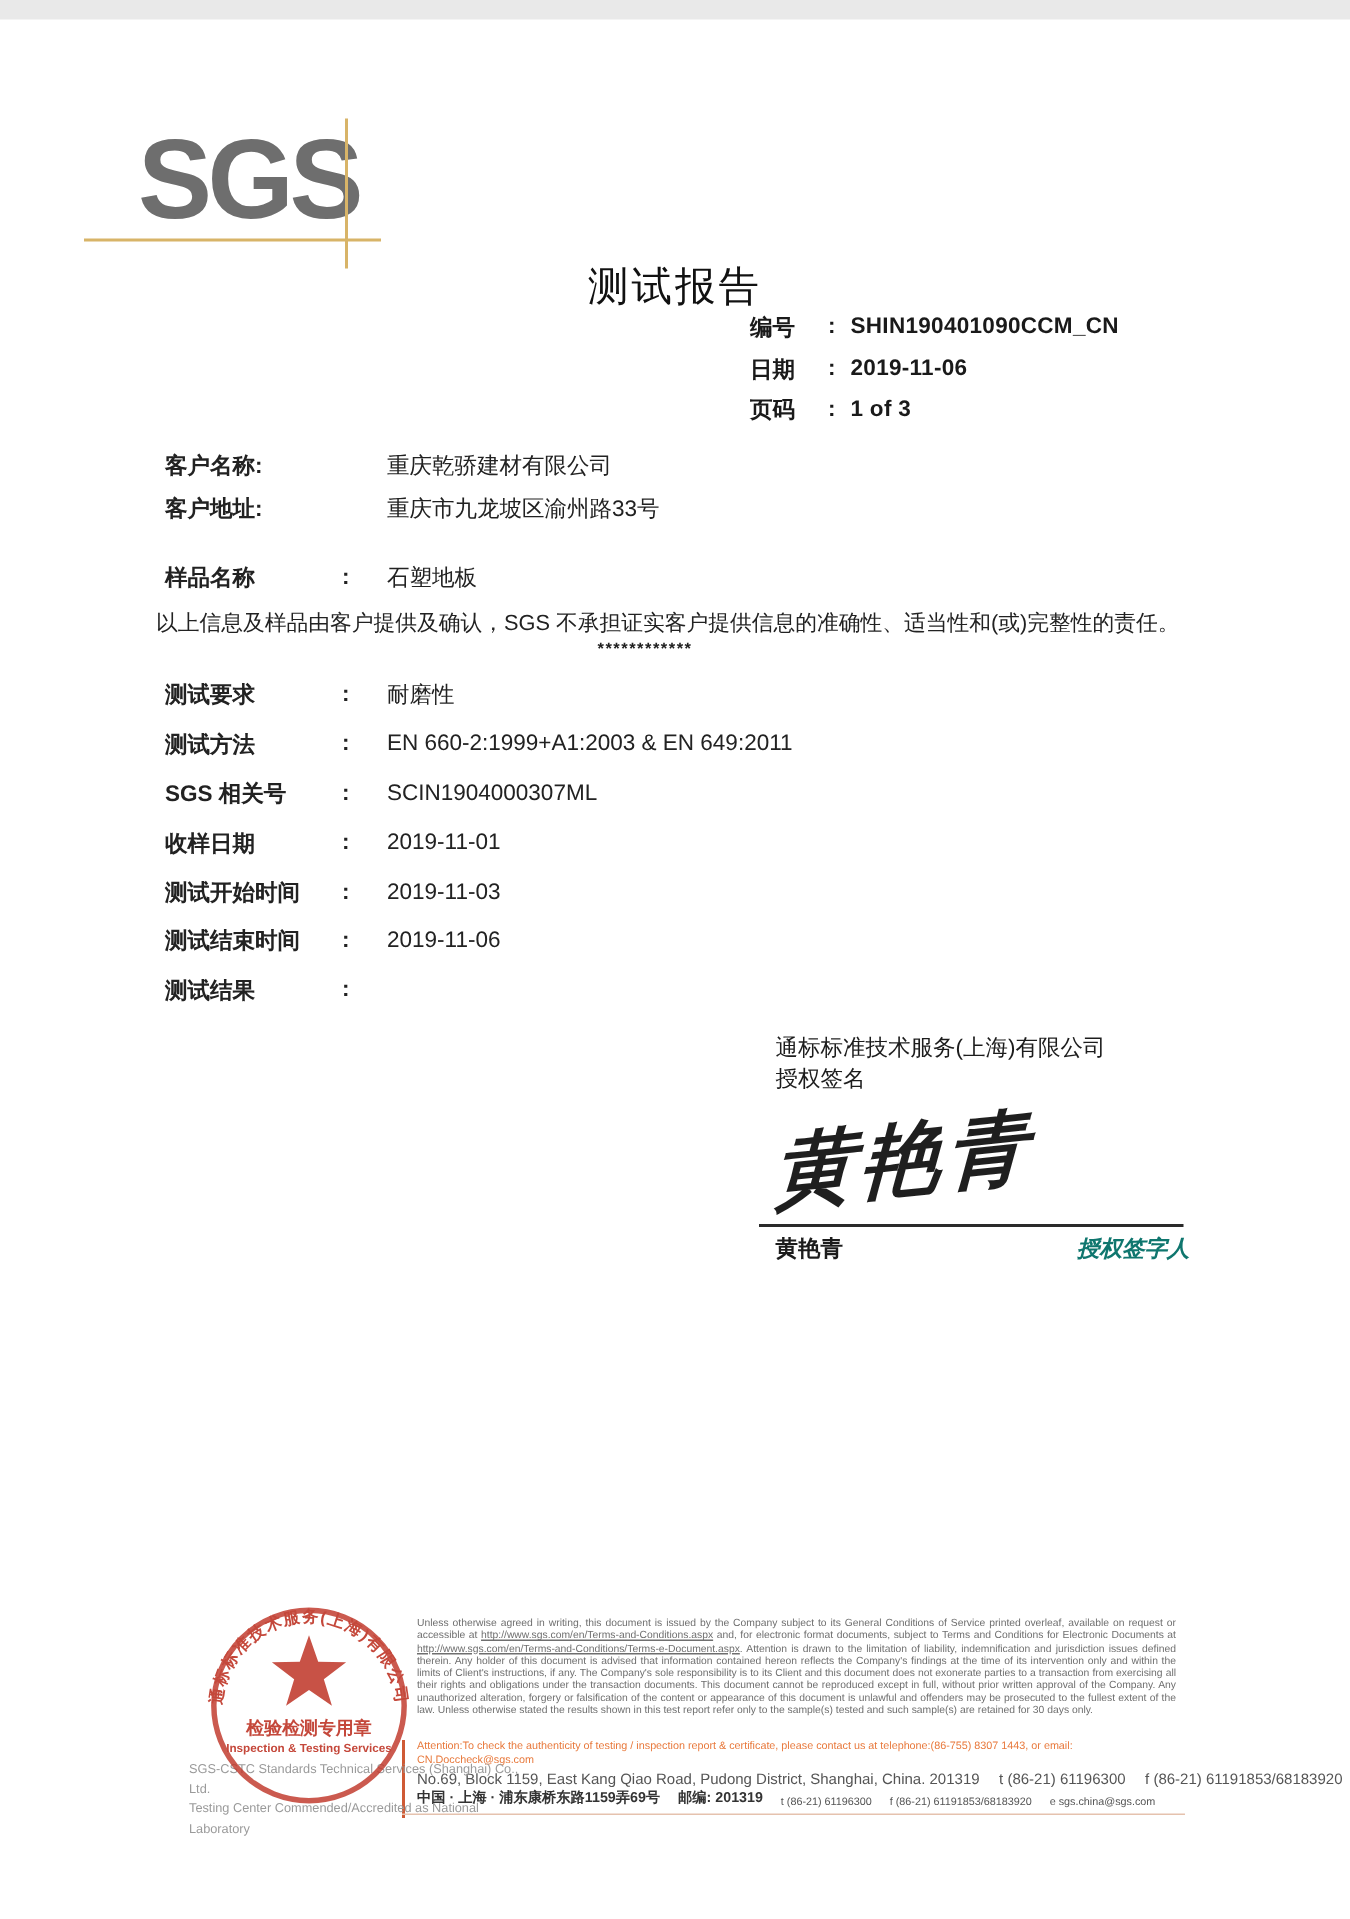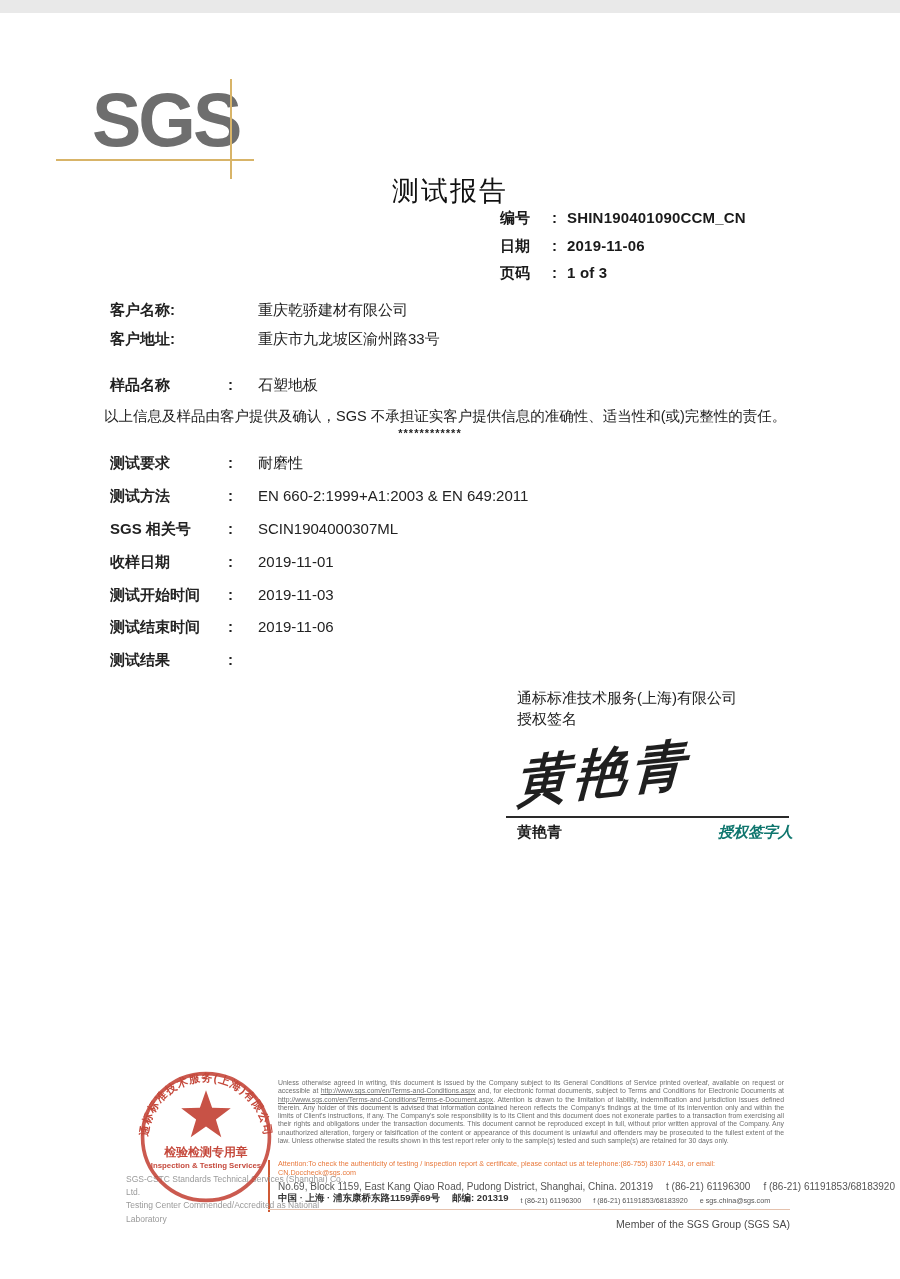--- a/index.html
+++ b/index.html
@@ -172,15 +172,14 @@
   </div>
   <div class="addr-cn">
     <span>中国 · 上海 · 浦东康桥东路1159弄69号</span>
     <span>邮编: 201319</span>
     <span class="sm">t (86-21) 61196300</span>
     <span class="sm">f (86-21) 61191853/68183920</span>
     <span class="sm">e  sgs.china@sgs.com</span>
   </div>
   <div class="footer-hline"></div>
 
-  <div class="member">Member of the SGS Group (SGS SA)</div>
 
 </div>
 
 </body></html>

